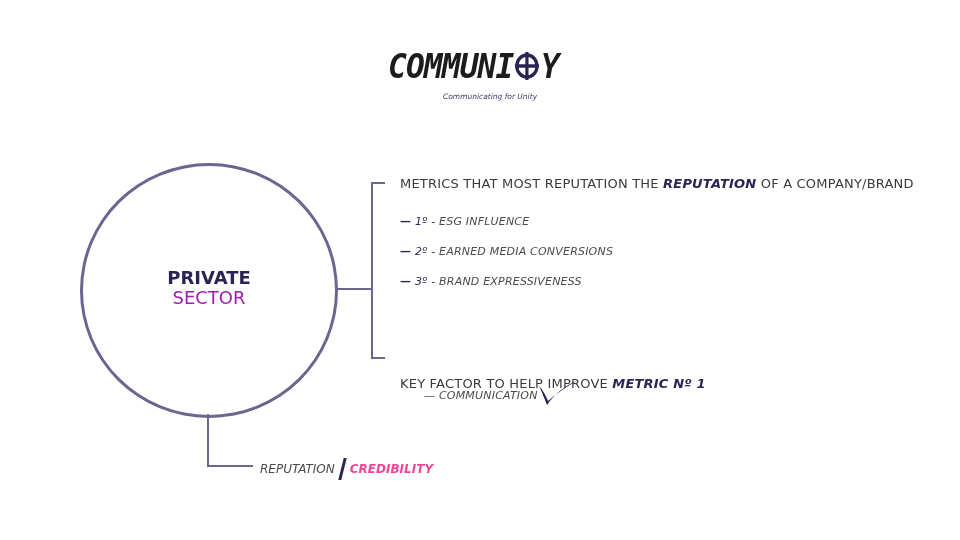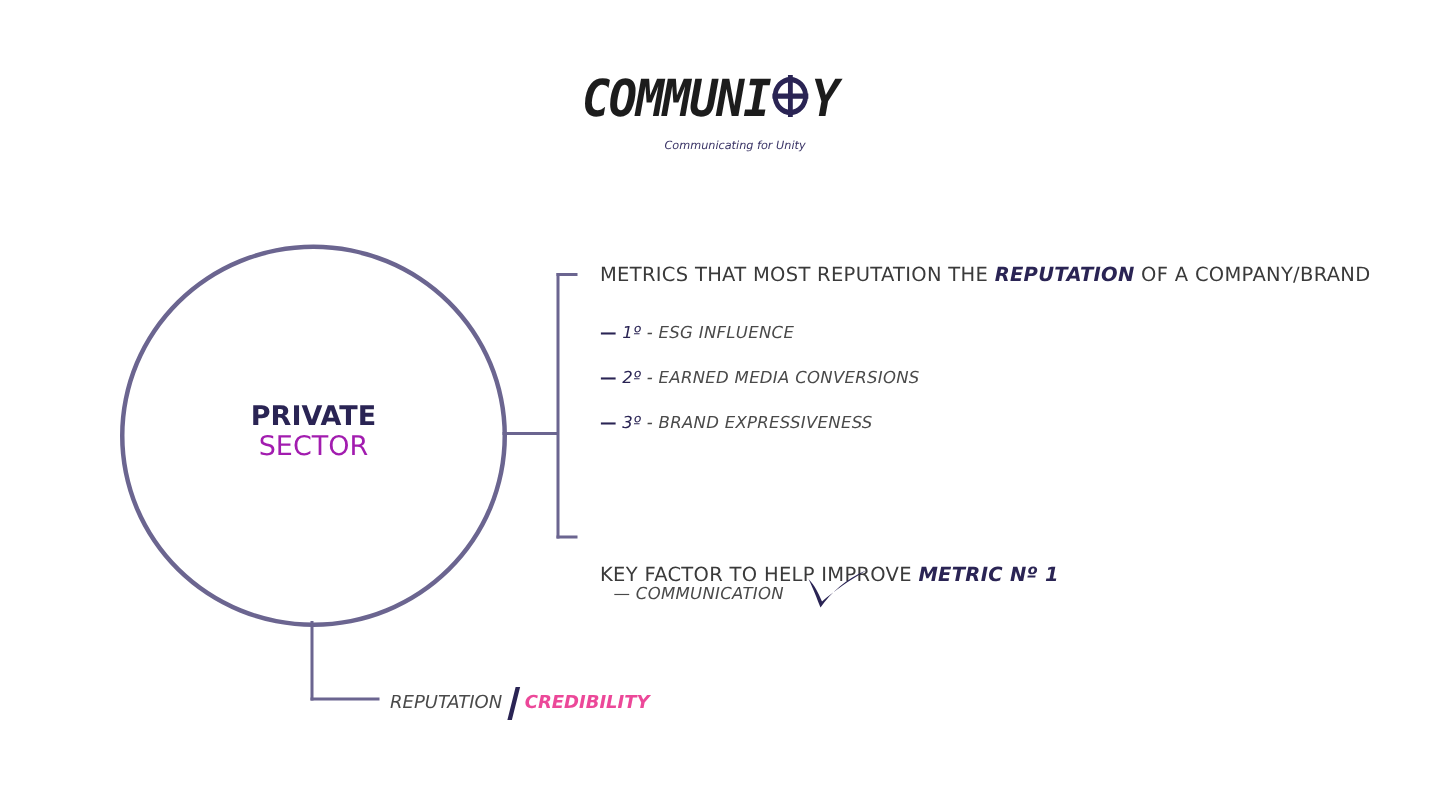--- a/index.html
+++ b/index.html
@@ -69,21 +69,21 @@
   <span class="rank">2º</span><span> - EARNED MEDIA CONVERSIONS</span>
 </div>
 <div class="abs item" style="left:400px; top:275px;">
   <span class="dash">—</span>
   <span class="rank">3º</span><span> - BRAND EXPRESSIVENESS</span>
 </div>
 
 <div class="abs heading" style="left:400px; top:364px;margin-top:12px;">
   <span>KEY FACTOR TO HELP IMPROVE </span><b>METRIC Nº 1</b>
 </div>
-<div class="abs item" style="left:409px; top:389px;text-align:center;">
+<div class="abs item" style="left:424px; top:389px;text-align:center;">
   <span class="dash" style="font-weight:normal;color:#4a4a4a;">—</span>
   <span>COMMUNICATION</span>
 </div>
 <div class="abs" style="left:536px; top:378px;">
   <svg width="44" height="30" viewBox="0 0 44 30">
     <path d="M3 8 C6 14, 9 22, 11 27 C18 17, 28 8, 42 2 C30 9, 20 16, 12 23 C10 18, 7 12, 3 8 Z" fill="#2a2454"></path>
   </svg>
 </div>
 
 <div class="abs bottom-label">

